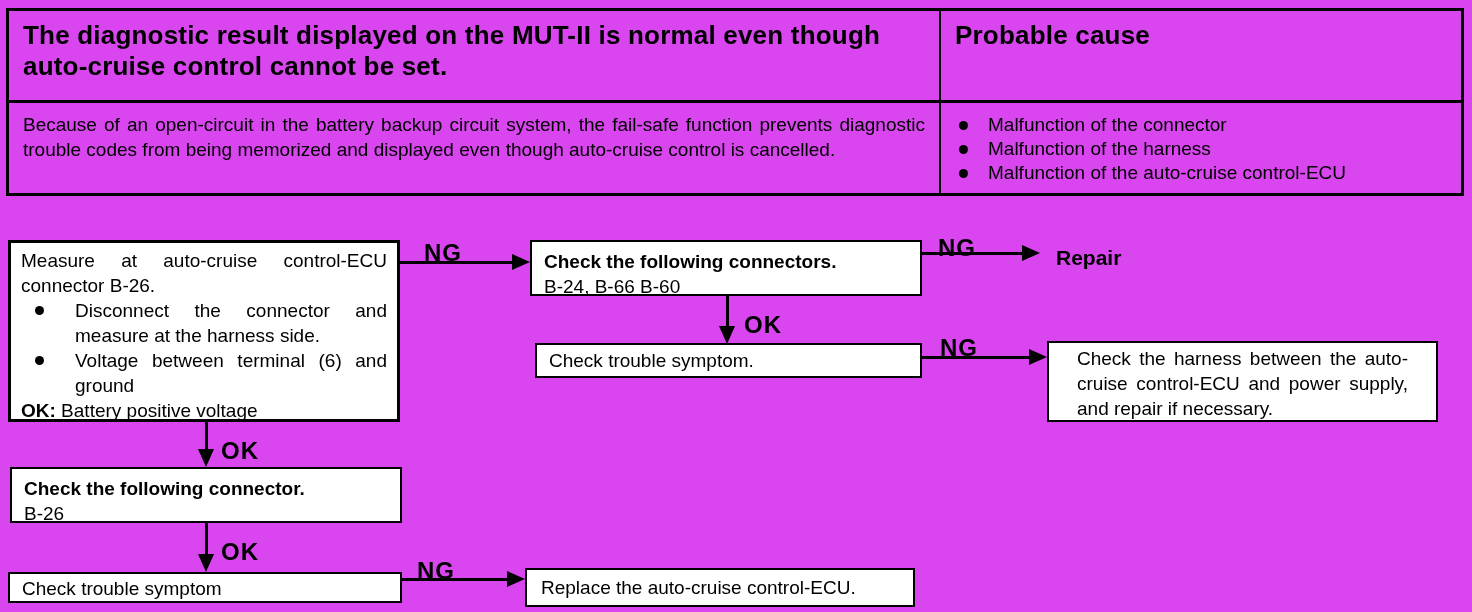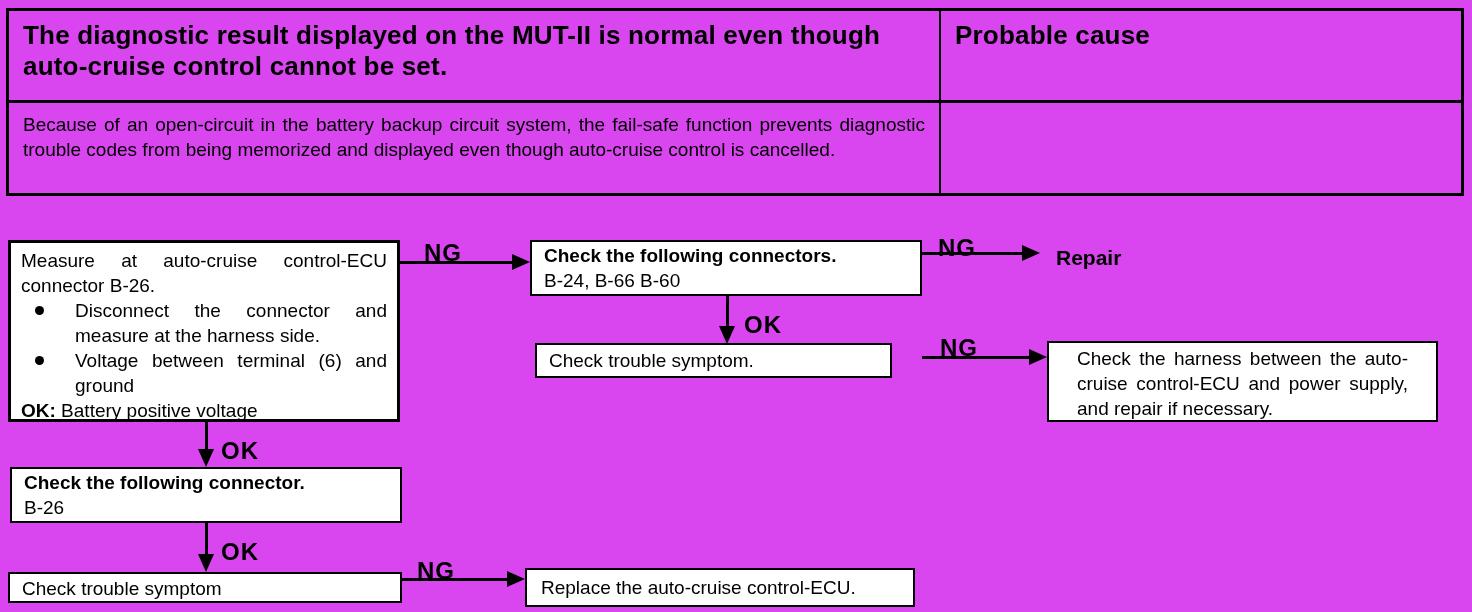--- a/index.html
+++ b/index.html
@@ -14,30 +14,30 @@
   .b-r { border-right:2px solid #000; }
   .b-b { border-bottom:3px solid #000; }
   .hcell { font-size:26px; font-weight:bold; line-height:31px; padding:9px 14px 0 14px; letter-spacing:0.2px; }
   .dcell { font-size:19px; line-height:25px; padding:9px 14px 0 14px; text-align:justify; }
   .causes { padding:10px 10px 0 14px; }
   .crow { display:flex; align-items:flex-start; margin-bottom:0; line-height:24px; font-size:19px; }
   .dot { width:9px; height:9px; border-radius:50%; background:#000; flex:0 0 9px; margin:8px 20px 0 4px; }
 
   
   .fbox { position:absolute; border:2px solid #000; box-sizing:border-box; background:#fff;
-          font-size:19px; line-height:25px; padding:1px 12px; }
+          font-size:19px; line-height:25px; padding:7px 12px; }
   .bold { font-weight:bold; }
   .justify { text-align:justify; }
   #measure-box { left:8px; top:240px; width:392px; height:182px; border-width:3px; padding:5px 10px; }
   .frow { display:flex; align-items:flex-start; }
   .frow .dot { margin:8px 0 0 14px; }
   .frow .ftext { margin-left:31px; flex:1; }
   .sub { }
   #connectors-box { left:530px; top:240px; width:392px; height:56px; }
-  #symptom1-box { left:535px; top:343px; width:357px; height:35px; padding-top:3px; }
+  #symptom1-box { left:535px; top:343px; width:387px; height:35px; padding-top:3px; }
   #harness-box { left:1047px; top:341px; width:391px; height:81px; padding:3px 28px; }
   #connector-box { left:10px; top:467px; width:392px; height:56px; }
   #symptom2-box { left:8px; top:572px; width:394px; height:31px; padding-top:2px; }
   #replace-box { left:525px; top:568px; width:390px; height:39px; padding:5px 14px; }
 
   
   .arr-r { position:absolute; height:3px; background:#000; }
   .arr-r::after { content:""; position:absolute; right:-18px; top:-7px;
                   border-top:8px solid transparent; border-bottom:8px solid transparent;
                   border-left:18px solid #000; }
@@ -51,20 +51,34 @@
 </style>
 </head>
 <body>
 
 <div id="page">
 
   <div class="dtable">
     <div class="cell hcell b-r b-b">The diagnostic result displayed on the MUT-II is normal even though auto-cruise control cannot be set.</div>
     <div class="cell hcell b-b">Probable cause</div>
     <div class="cell dcell b-r">Because of an open-circuit in the battery backup circuit system, the fail-safe function prevents diagnostic trouble codes from being memorized and displayed even though auto-cruise control is cancelled.</div>
+    <div class="cell causes">
+      <div class="crow">
+        <span class="dot"></span>
+        <span>Malfunction of the connector</span>
+      </div>
+      <div class="crow">
+        <span class="dot"></span>
+        <span>Malfunction of the harness</span>
+      </div>
+      <div class="crow">
+        <span class="dot"></span>
+        <span>Malfunction of the auto-cruise control-ECU</span>
+      </div>
+    </div>
   </div>
 
   <div id="measure-box" class="fbox">
     <div class="justify">Measure at auto-cruise control-ECU connector B-26.</div>
     <div class="frow">
       <span class="dot"></span>
       <span class="ftext justify">Disconnect the connector and measure at the harness side.</span>
     </div>
     <div class="frow">
       <span class="dot"></span>

